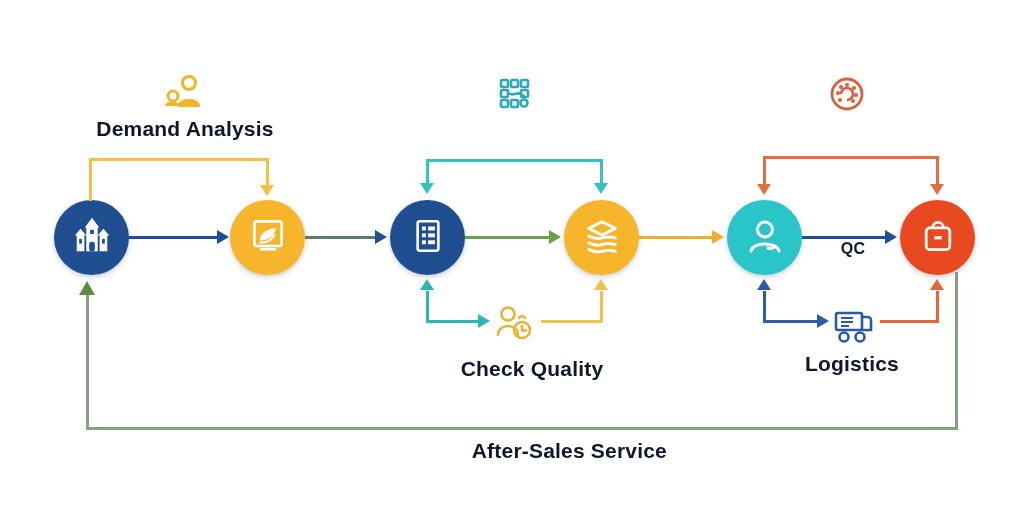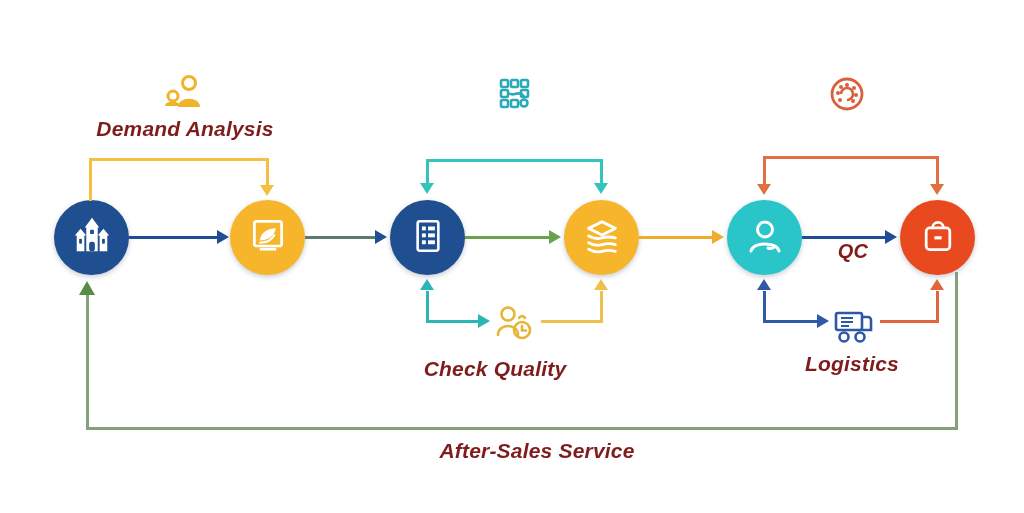--- a/index.html
+++ b/index.html
@@ -1,22 +1,22 @@
 <!DOCTYPE html>
 <html><head>
 <meta charset="utf-8">
 <style>
   html,body{margin:0;padding:0;background:#fff;}
   .diagram{position:relative;width:1024px;height:513px;background:#fff;overflow:hidden;
            font-family:"Liberation Sans", sans-serif;}
   .circle{position:absolute;width:75px;height:75px;border-radius:50%;
           display:flex;align-items:center;justify-content:center;
           box-shadow:0 2px 5px rgba(30,50,80,.25);}
-  .lbl{position:absolute;font-weight:bold;font-size:21px;color:#7f1d1d;
-       text-align:center;letter-spacing:.2px;white-space:nowrap;font-style:italic;}
+  .lbl{position:absolute;font-weight:bold;font-size:21px;color:#0f172a;
+       text-align:center;letter-spacing:.2px;white-space:nowrap;}
   .line{position:absolute;height:3px;}
   .vline{position:absolute;width:3px;}
   .ar-r{position:absolute;width:0;height:0;border-top:7px solid transparent;
         border-bottom:7px solid transparent;border-left:12px solid #000;}
   .ar-d{position:absolute;width:0;height:0;border-left:7px solid transparent;
         border-right:7px solid transparent;border-top:11px solid #000;}
   .ar-u{position:absolute;width:0;height:0;border-left:7px solid transparent;
         border-right:7px solid transparent;border-bottom:11px solid #000;}
   .ar-u-big{border-left-width:8px;border-right-width:8px;border-bottom-width:14px;}
   .stage-icon{position:absolute;line-height:0;}
@@ -153,21 +153,21 @@
 
   <div class="line" style="left: 465px; top: 236px; width: 85px; background: rgb(105, 161, 77);"></div>
   <div class="ar-r" style="left: 549px; top: 230px; border-left-color: rgb(105, 161, 77);"></div>
 
   <div class="line" style="left: 639px; top: 236px; width: 74px; background: rgb(240, 173, 45);"></div>
   <div class="ar-r" style="left: 712px; top: 230px; border-left-color: rgb(240, 173, 45);"></div>
 
   <div class="line" style="left: 802px; top: 236px; width: 84px; background: rgb(31, 78, 150);"></div>
   <div class="ar-r" style="left: 885px; top: 230px; border-left-color: rgb(31, 78, 150);"></div>
 
-  <div class="lbl" style="left:818px;top:240px;width:70px;font-size:20px;">QC</div>
+  <div class="lbl" style="left:818px;top:240px;width:70px;font-size:16px;">QC</div>
 
   <div class="vline" style="left: 89px; top: 158px; height: 43px; background: rgb(245, 192, 66);"></div>
   <div class="line" style="left: 89px; top: 158px; width: 180px; background: rgb(245, 192, 66);"></div>
   <div class="vline" style="left: 266px; top: 158px; height: 27px; background: rgb(245, 192, 66);"></div>
   <div class="ar-d" style="left: 260px; top: 185px; border-top-color: rgb(245, 192, 66);"></div>
 
   <div class="line" style="left: 426px; top: 159px; width: 177px; background: rgb(53, 196, 188);"></div>
   <div class="vline" style="left: 426px; top: 159px; height: 25px; background: rgb(53, 196, 188);"></div>
   <div class="vline" style="left: 600px; top: 159px; height: 25px; background: rgb(53, 196, 188);"></div>
   <div class="ar-d" style="left: 420px; top: 183px; border-top-color: rgb(53, 196, 188);"></div>
@@ -191,21 +191,21 @@
       <circle cx="30" cy="29" r="8"></circle>
       <path d="M30 25 v4.5 h4"></path>
       <path d="M27 17 c1.5 -2.5 4.5 -2.5 6 0"></path>
     </svg>
   </span>
 
   <div class="line" style="left: 541px; top: 320px; width: 62px; background: rgb(238, 192, 77);"></div>
   <div class="vline" style="left: 600px; top: 291px; height: 32px; background: rgb(238, 192, 77);"></div>
   <div class="ar-u" style="left: 594px; top: 279px; border-bottom-color: rgb(238, 192, 77);"></div>
 
-  <div class="lbl" style="left:395px;top:357px;width:200px;">Check Quality</div>
+  <div class="lbl" style="left:432px;top:357px;width:200px;">Check Quality</div>
 
   <div class="ar-u" style="left: 757px; top: 279px; border-bottom-color: rgb(47, 90, 165);"></div>
   <div class="vline" style="left: 763px; top: 291px; height: 32px; background: rgb(47, 90, 165);"></div>
   <div class="line" style="left: 763px; top: 320px; width: 55px; background: rgb(47, 90, 165);"></div>
   <div class="ar-r" style="left: 817px; top: 314px; border-left-color: rgb(47, 90, 165);"></div>
 
   <span class="stage-icon" style="left: 829px; top: 306px; color: rgb(43, 87, 165);">
     <svg width="48" height="42" viewBox="0 0 48 42" fill="none" stroke="currentColor" stroke-width="2.6">
       <rect x="7" y="7" width="26" height="17" rx="2"></rect>
       <path d="M12 12 h12 M12 16 h12 M12 20 h8" stroke-width="2.2"></path>
@@ -219,15 +219,15 @@
   <div class="vline" style="left: 936px; top: 291px; height: 32px; background: rgb(226, 101, 60);"></div>
   <div class="ar-u" style="left: 930px; top: 279px; border-bottom-color: rgb(226, 101, 60);"></div>
 
   <div class="lbl" style="left:772px;top:352px;width:160px;">Logistics</div>
 
   <div class="vline" style="left: 955px; top: 272px; height: 158px; background: rgb(131, 161, 122);"></div>
   <div class="line" style="left: 86px; top: 427px; width: 872px; background: rgb(131, 161, 122);"></div>
   <div class="vline" style="left: 86px; top: 295px; height: 135px; background: rgb(131, 161, 122);"></div>
   <div class="ar-u ar-u-big" style="left: 79px; top: 281px; border-bottom-color: rgb(91, 140, 70);"></div>
 
-  <div class="lbl" style="left:387px;top:439px;width:300px;">After-Sales Service</div>
+  <div class="lbl" style="left:367px;top:439px;width:300px;text-align:right;">After-Sales Service</div>
 
 </div>
 
 </body></html>

